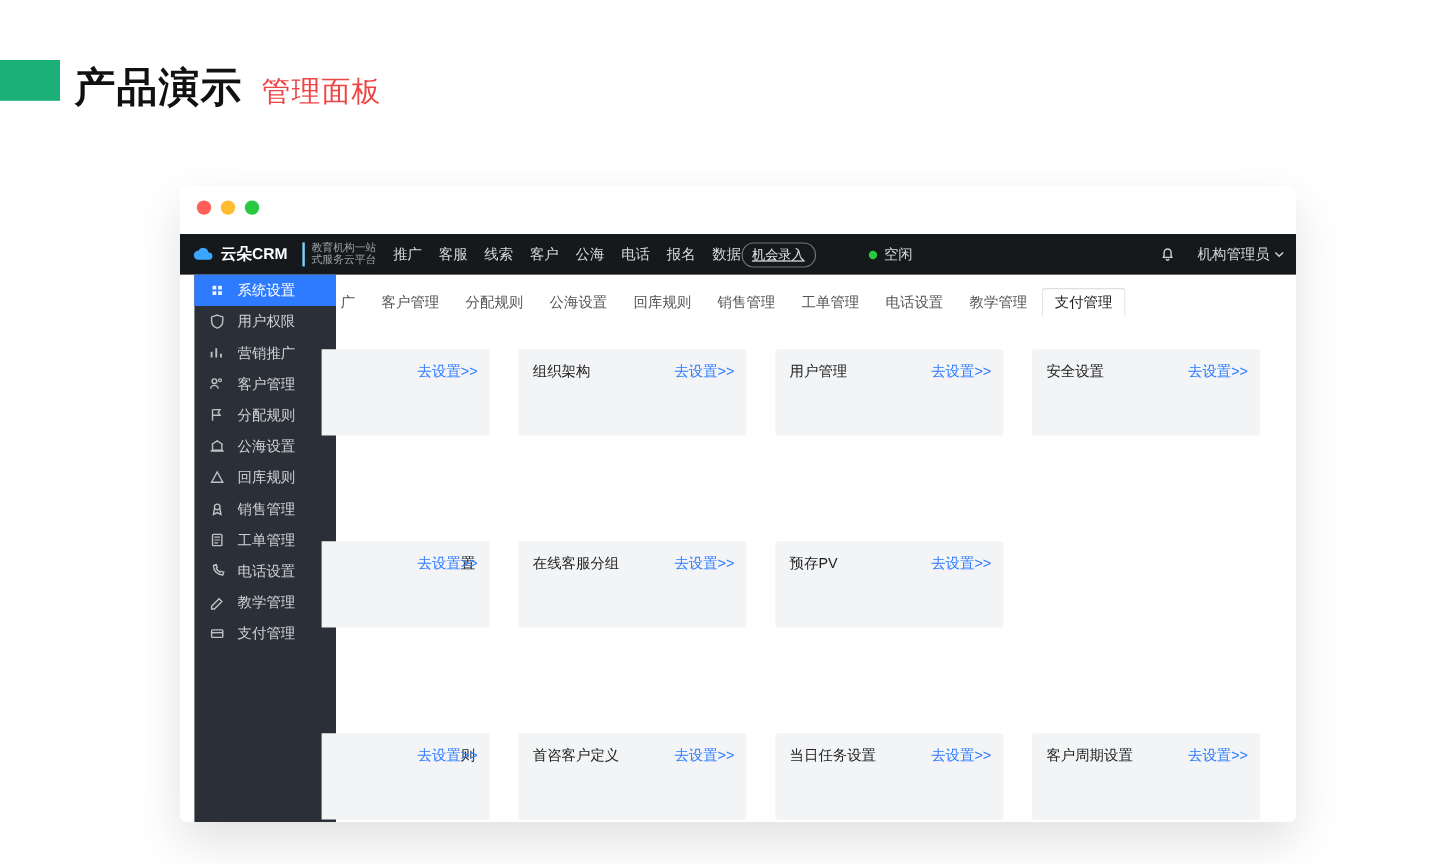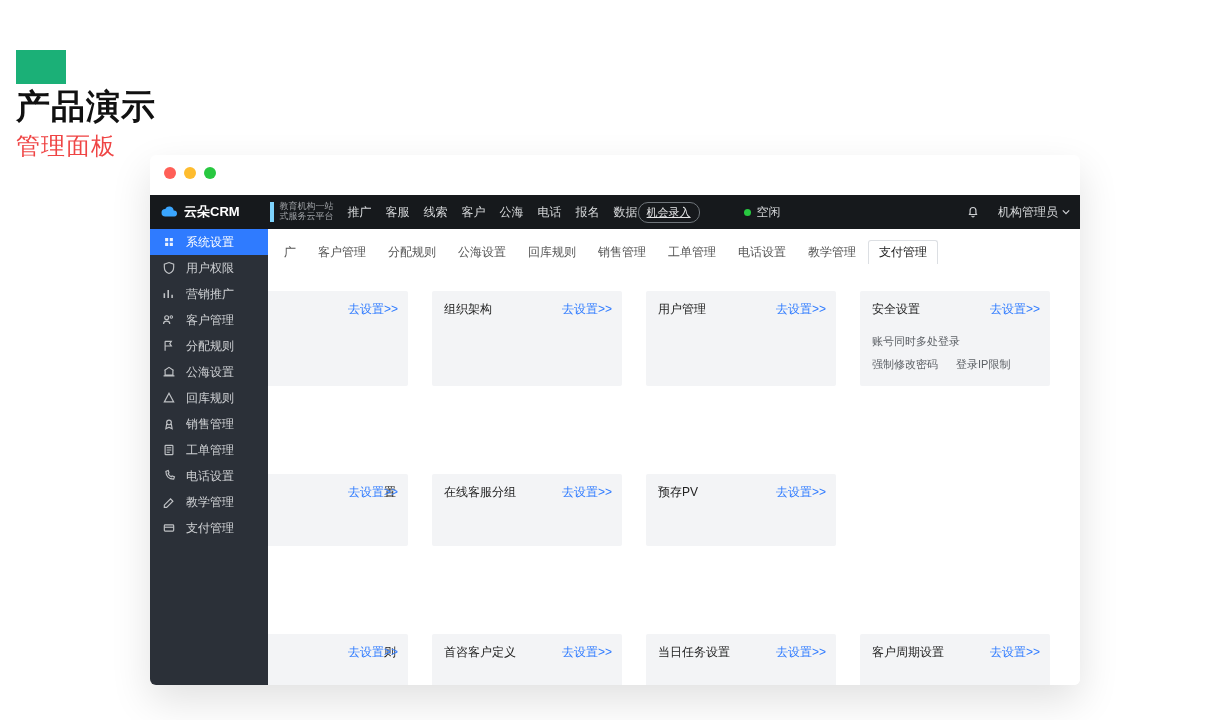--- a/index.html
+++ b/index.html
@@ -1,19 +1,19 @@
 <!DOCTYPE html>
 <html><head>
 <meta charset="utf-8">
 <style>
   * { box-sizing: border-box; margin: 0; padding: 0; }
   html, body { width: 1210px; height: 720px; font-family: "Helvetica Neue", Arial, "PingFang SC", "Microsoft YaHei", sans-serif; background: #fff; overflow: hidden; }
 
   
-  .slide-header { position: absolute; left: 0; top: 50px; display: flex; align-items: baseline; flex-direction: column; }
+  .slide-header { position: absolute; left: 0; top: 50px; display: flex; align-items: baseline; }
   .green-block { width: 50px; height: 34px; background: #1bb077; margin-right: 12px; }
   .slide-title { font-size: 34px; font-weight: 700; color: #111; letter-spacing: 1px; }
   .slide-subtitle { font-size: 24px; color: #ef4444; margin-left: 16px; letter-spacing: 1px; }
 
   
   .browser {
     position: absolute;
     left: 150px;
     top: 155px;
     width: 930px;
@@ -39,21 +39,21 @@
     align-items: center;
     color: #d6d8da;
     font-size: 12px;
     padding: 0 10px;
   }
   .logo {
     display: flex; align-items: center; gap: 6px; margin-right: 14px;
   }
   .logo svg { flex: 0 0 auto; }
   .logo-text { font-weight: 700; color: #fff; font-size: 13px; }
-  .logo-sub { border-left: 4px solid #7dd3fc; margin-left: 24px; padding-left: 6px; font-size: 9px; color: #9ea1a5; line-height: 1.1; }
+  .logo-sub { border-left: 2px solid #7dd3fc; margin-left: 6px; padding-left: 6px; font-size: 9px; color: #9ea1a5; line-height: 1.1; }
   .nav { display: flex; gap: 14px; }
   .nav span { cursor: pointer; }
   .rec-btn {
     padding: 2px 8px;
     border: 1px solid #6f757a;
     border-radius: 10px;
     font-size: 11px;
     color: #e6e7e8;
     cursor: pointer;
     text-decoration: underline;
@@ -63,21 +63,21 @@
   .topbar-right { margin-left: auto; display: flex; gap: 18px; }
   .bell { width: 14px; height: 14px; color: #cfd1d4; }
   .user-label { display: flex; align-items: center; gap: 4px; cursor: pointer; }
   .chev { width: 8px; height: 8px; }
 
   
   .appbody { position: absolute; top: 74px; left: 0; right: 0; bottom: 0; background: #fff; }
 
   
   .sidebar {
-    position: absolute; left: 0; top: 0; bottom: 0;
+    position: absolute; left: 12px; top: 0; bottom: 0;
     width: 118px;
     background: #2b3038;
     color: #cfd1d4;
     font-size: 12px;
   }
   .side-item {
     display: flex; align-items: center; gap: 10px;
     height: 26px; padding-left: 12px;
     cursor: pointer;
   }
@@ -295,25 +295,20 @@
               <div class="card-title">组织架构</div>
               <a class="card-link">去设置&gt;&gt;</a>
             </div>
             <div class="card">
               <div class="card-title">用户管理</div>
               <a class="card-link">去设置&gt;&gt;</a>
             </div>
             <div class="card">
               <div class="card-title">安全设置</div>
               <a class="card-link">去设置&gt;&gt;</a>
-              <div class="card-tags">
-                <span>账号同时多处登录</span>
-                <span>强制修改密码</span>
-                <span>登录IP限制</span>
-              </div>
             </div>
           </div>
           <div class="row">
             <div class="card first">
               <div class="card-title" style="text-align:right;">置</div>
               <a class="card-link">去设置&gt;&gt;</a>
             </div>
             <div class="card">
               <div class="card-title">在线客服分组</div>
               <a class="card-link">去设置&gt;&gt;</a>

